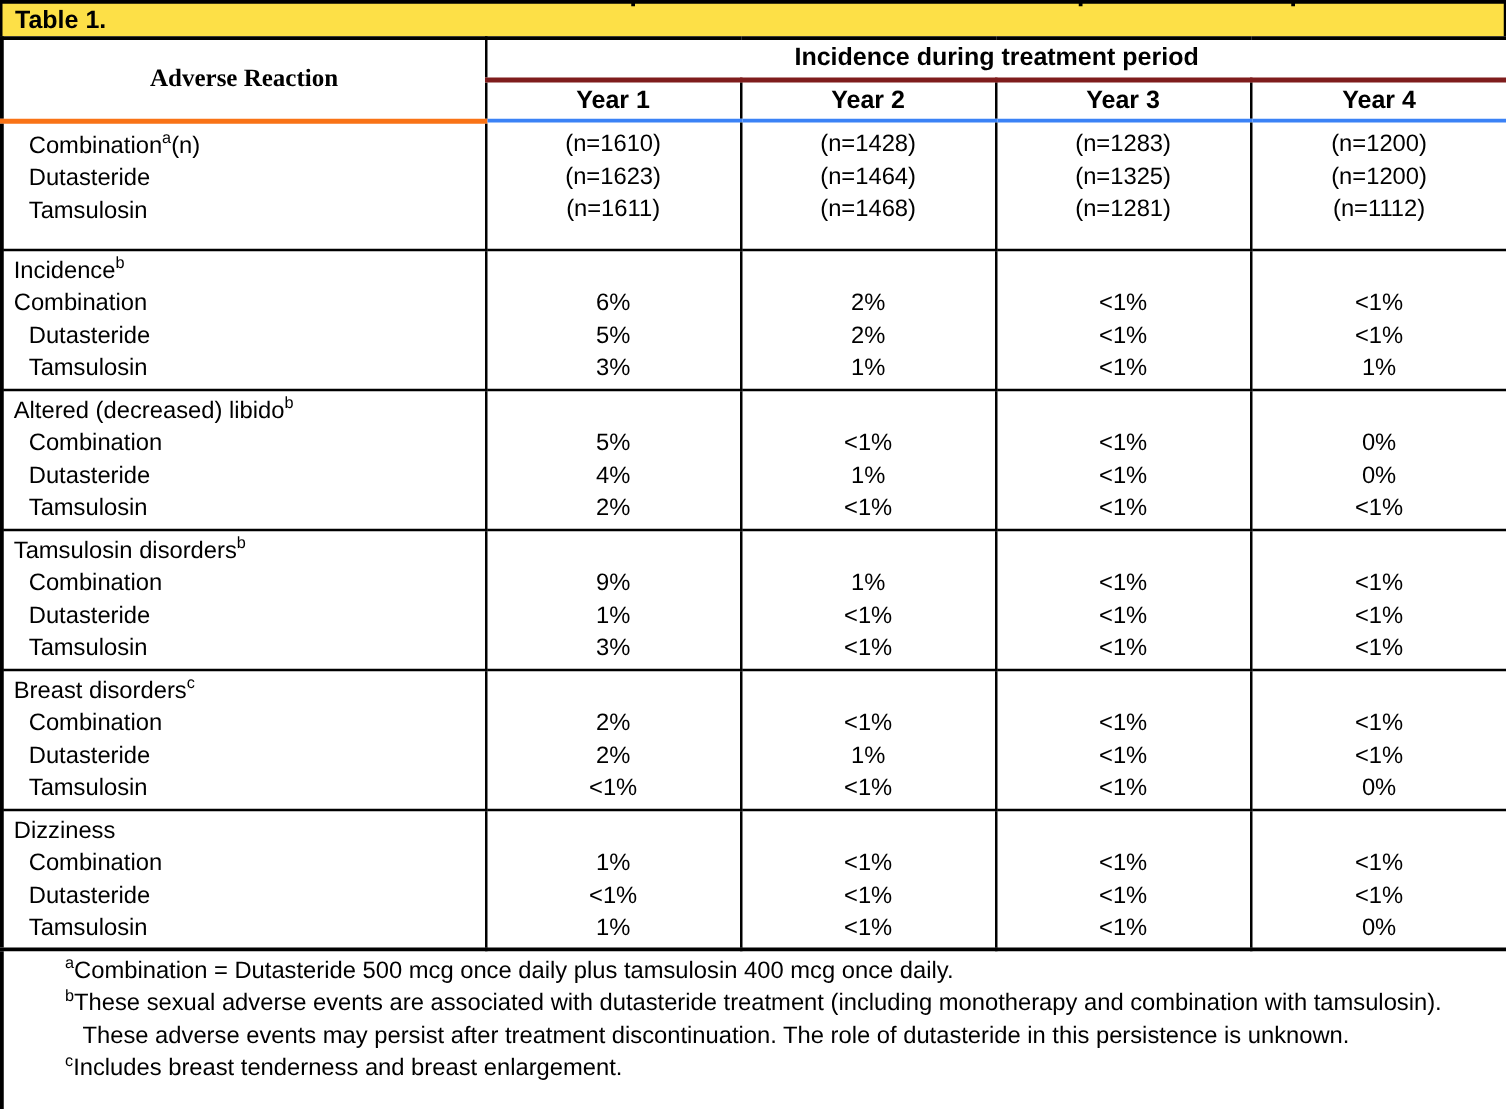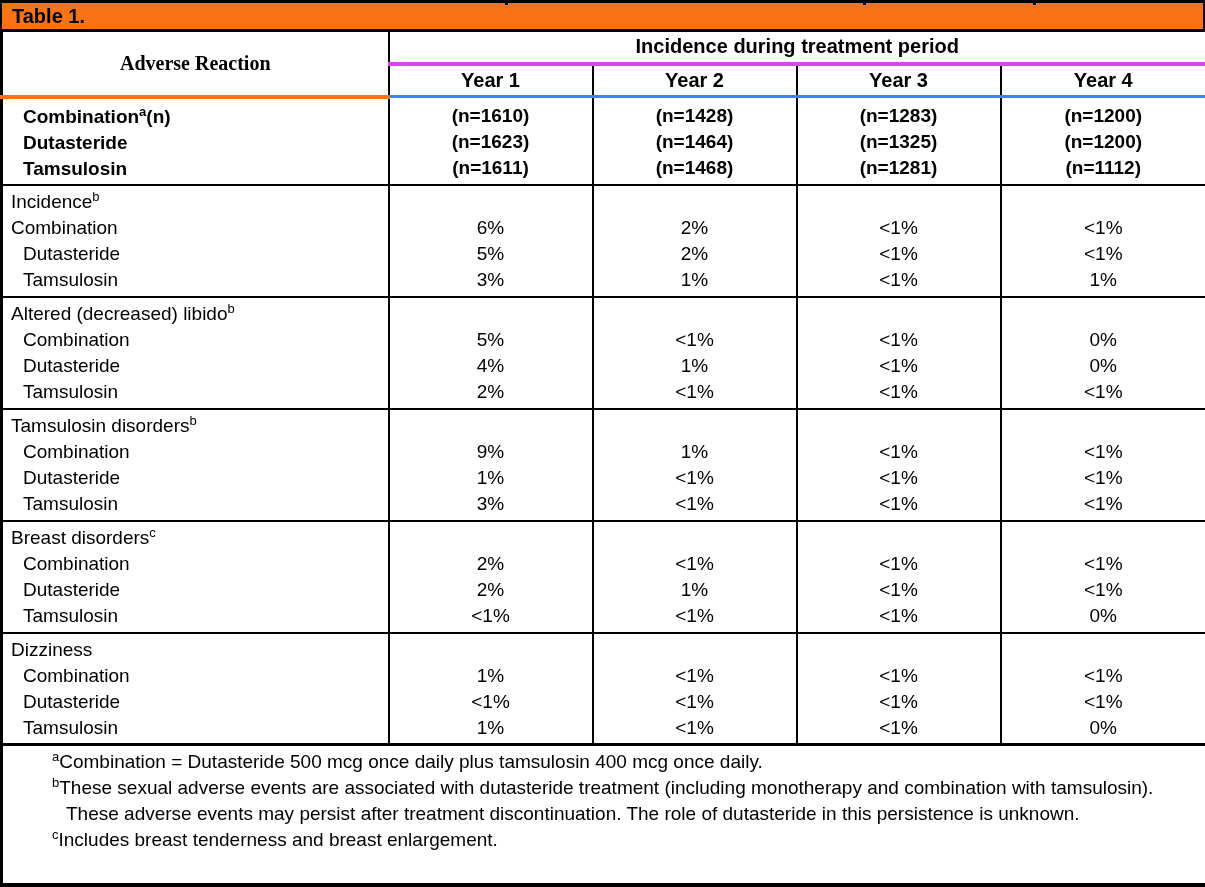--- a/index.html
+++ b/index.html
@@ -9,21 +9,21 @@
     font-family:"Liberation Sans","DejaVu Sans",sans-serif;
     color:#000;
     background:#fff;
   }
   
   .titlebar{
     box-sizing:border-box;
     border:2px solid #000;
     border-top:3px solid #000;
     border-bottom:none;
-    background:#f97316;
+    background:#fde047;
     height:29px;
     padding-left:10px;
     display:flex;
     align-items:center;
     font-size:20px;
     font-weight:bold;
   }
   
   .tick{position:absolute;top:0;width:3px;height:5px;background:#000;}
 
@@ -41,26 +41,26 @@
   }
   table{border:3px solid #000;border-top:3px solid #000;}
   thead th{
     font-size:20px;
     font-weight:bold;
     text-align:center;
     vertical-align:middle;
   }
   tr.r-inc{height:33px;}
   tr.r-years{height:33px;}
-  th.h-inc{border-bottom:4px solid #d946ef;text-align:center;}
+  th.h-inc{border-bottom:4px solid #7f1d1d;text-align:center;}
   th.h-year{border-bottom:3px solid #3b82f6;}
   th.h-ar{border-bottom:4px solid #f97316;font-family:Liberation Serif, serif;}
 
   tr.grp{height:112px;}
-  tr.g1{height:88px;font-weight:bold;}
+  tr.g1{height:103px;}
   tr.grp td{padding-top:3px;}
   tr.g1 td{padding-top:5px;}
   .line{height:26px;line-height:26px;white-space:nowrap;}
   td.lab .line{padding-left:8px;text-align:left;}
   td.lab .line.ind{padding-left:20px;}
   td.val{text-align:center;}
   sup{font-size:13px;line-height:0;}
 
   tr.fnrow td{
     border-top:3px solid #000;

